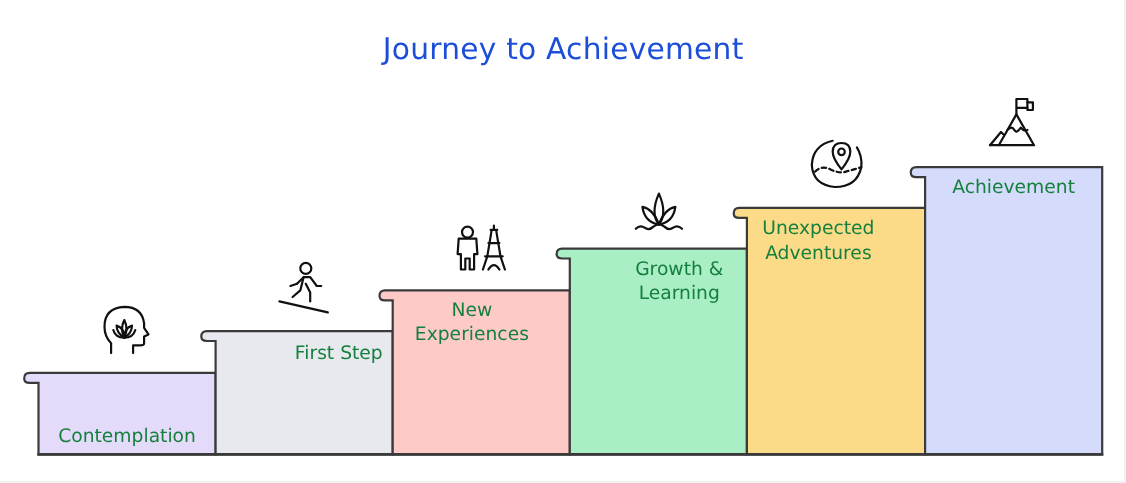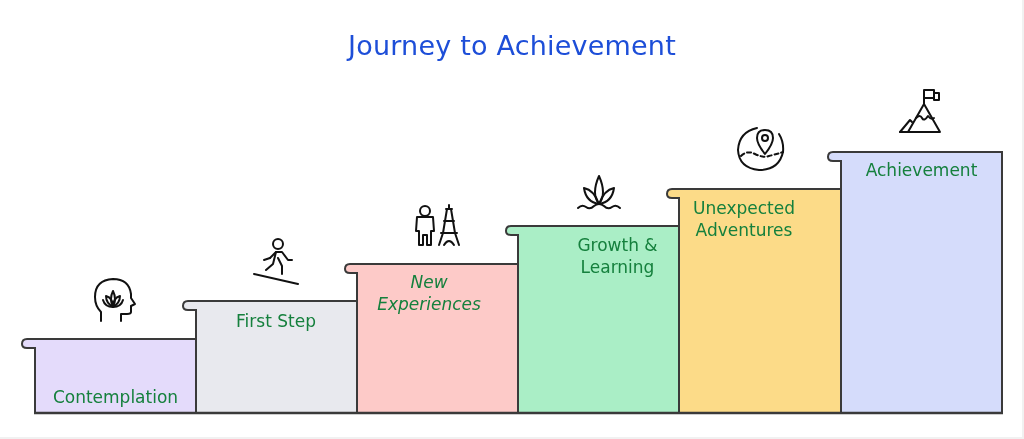--- a/index.html
+++ b/index.html
@@ -66,22 +66,22 @@
   <path d="M518,413 L518,235 L511,235 Q506,235 506,231 Q506,226 511,226 L679,226 L679,413 Z" fill="#aaeec6" stroke="#3a3a3a" stroke-width="2"></path>
 
   <path d="M679,413 L679,198 L672,198 Q667,198 667,194 Q667,189 672,189 L841,189 L841,413 Z" fill="#fcdb88" stroke="#3a3a3a" stroke-width="2"></path>
 
   <path d="M841,413 L841,161 L833,161 Q828,161 828,157 Q828,152 833,152 L1002,152 L1002,413 Z" fill="#d5dcfb" stroke="#3a3a3a" stroke-width="2"></path>
 
   <line x1="34" y1="413" x2="1003" y2="413" stroke="#3a3a3a" stroke-width="2.5"></line>
 </svg>
 
 <div class="label" style="left:35px; width:161px; top:346px;margin-top:40px;">Contemplation</div>
-<div class="label" style="left:180px; width:192px; top:310px;">First Step</div>
-<div class="label" style="left:357px; width:144px; top:271px;font-style:italic;">New
+<div class="label" style="left:212px; width:192px; top:310px;">First Step</div>
+<div class="label" style="left:357px; width:144px; top:271px;">New
 Experiences</div>
 <div class="label" style="left:518px; width:161px; top:234px;margin-left:19px;">Growth &amp;
 Learning</div>
 <div class="label" style="left:679px; width:130px; top:197px;">Unexpected
 Adventures</div>
 <div class="label" style="left:841px; width:161px; top:159px;">Achievement</div>
 
 <svg class="icon" style="left:93px; top:276px;" width="44" height="48" viewBox="0 0 44 48" fill="none" stroke="#111" stroke-width="2" stroke-linecap="round" stroke-linejoin="round">
   <path d="M8,45 L8,36 Q2,30 2,21 Q2,4 20,3 Q36,3 38,18 L38,22 L42,28 L38,30 L38,36 Q38,38 34,38 L28,38 L28,45"></path>
   <path d="M20,31 Q13,27 13,20 Q20,22 20,31 Z"></path>

